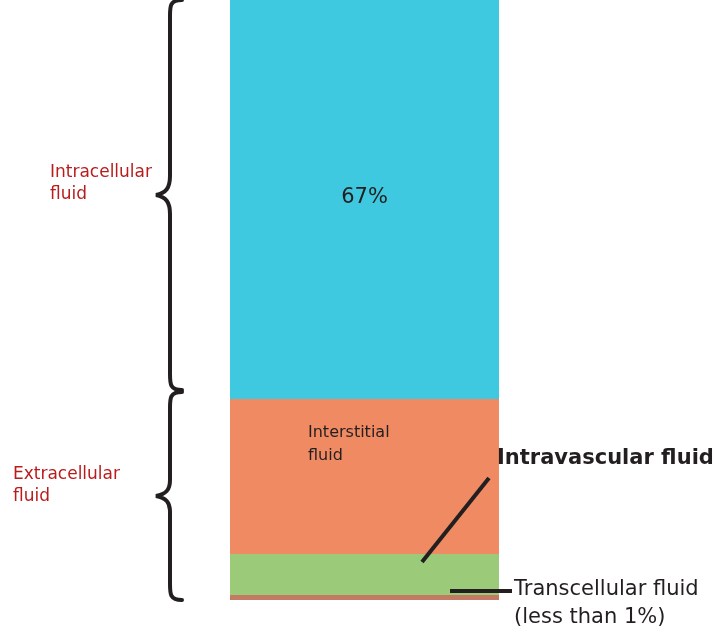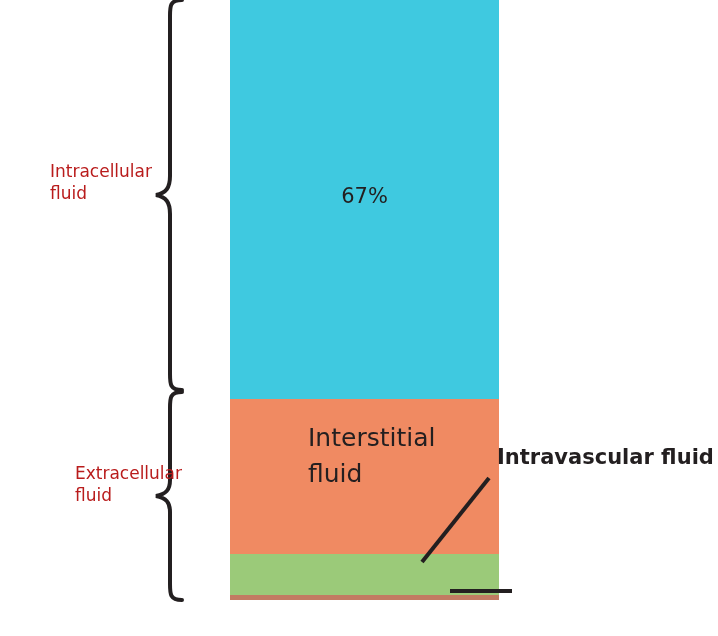--- a/index.html
+++ b/index.html
@@ -51,38 +51,38 @@
     font-size: 21px;
     line-height: 1.35;
     color: #231f20;
   }
   .label-67 { top: 182px; }
 
   .seg-label-block {
     position: absolute;
     left: 78px;
     top: 420px;
-    font-size: 25px;
+    font-size: 16px;
     line-height: 1.45;
     color: #231f20;
     white-space: nowrap;
   }
   .seg-label-block div { display: block; }
 
   
   .group-label {
     position: absolute;
     text-align: left;
     font-size: 17px;
     line-height: 1.3;
     color: #b91c1c;
     white-space: nowrap;
   }
   .group-label-intracellular { right: 566px; top: 160px; }
-  .group-label-extracellular { right: 536px; top: 462px; }
+  .group-label-extracellular { right: 598px; top: 462px; }
 
   
   .brace-svg {
     position: absolute;
     overflow: visible;
   }
   .brace-intracellular { left: 152px; top: -4px; }
   .brace-extracellular { left: 152px; top: 388px; }
   .brace-path {
     fill: none;
@@ -173,14 +173,18 @@
   </svg>
 
   <div class="callout callout-intravascular">
     <div>Intravascular fluid</div>
   </div>
 
   <svg class="leader-svg leader-transcellular" width="66" height="10" viewBox="0 0 66 10">
     <line class="leader-line" x1="0" y1="5" x2="62" y2="5"></line>
   </svg>
 
+  <div class="callout callout-transcellular">
+    <div>Transcellular fluid</div>
+    <div>(less than 1%)</div>
+  </div>
 
 </div>
 
 </body></html>

